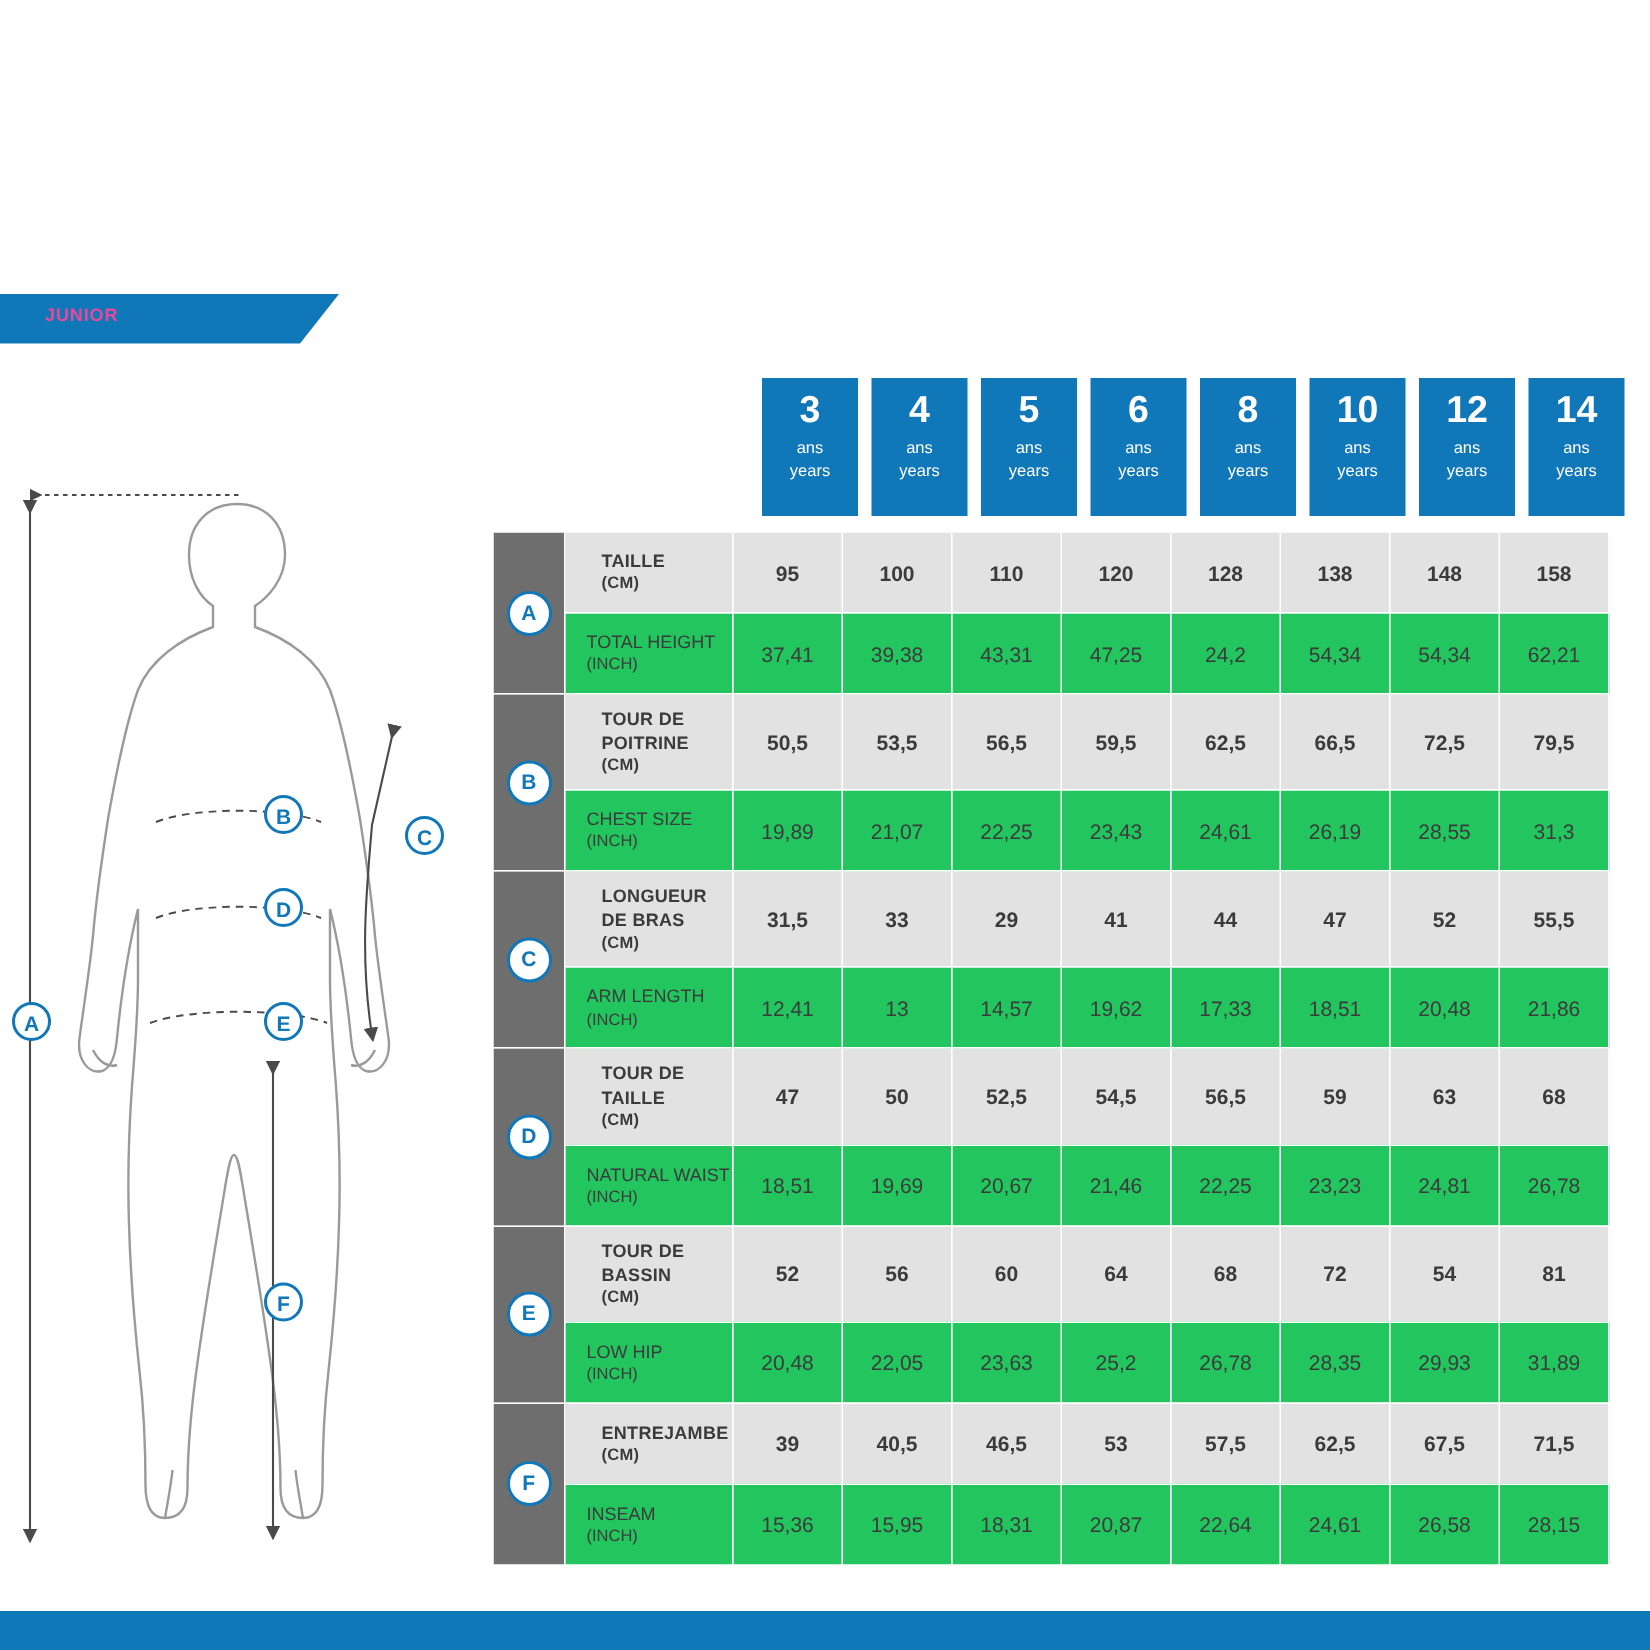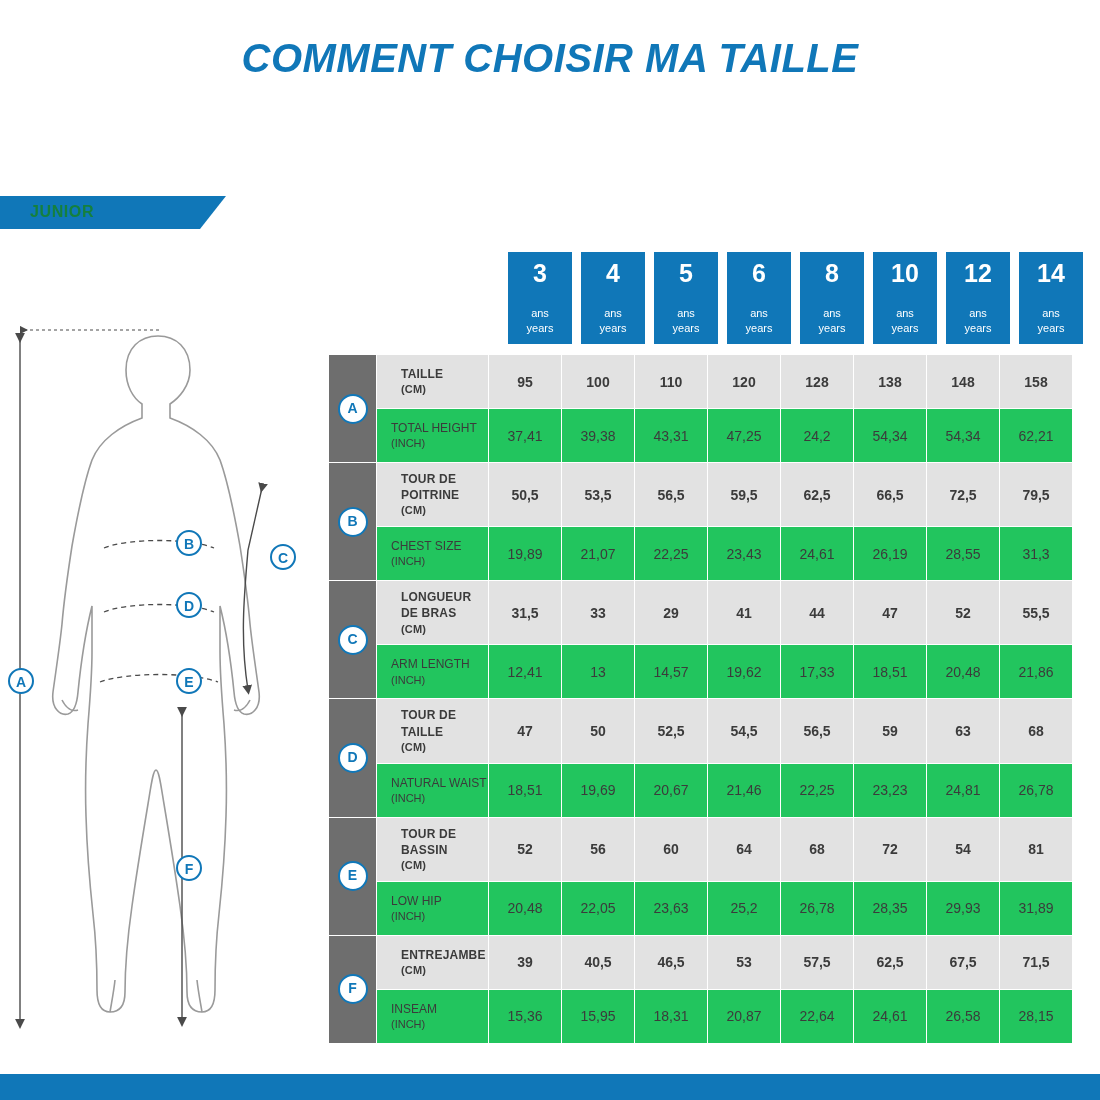--- a/index.html
+++ b/index.html
@@ -54,22 +54,22 @@
     left: 200px;
     width: 0;
     height: 0;
     border-top: 33px solid #1077b8;
     border-right: 26px solid transparent;
   }
   .banner-label {
     position: absolute;
     top: 203px;
     left: 30px;
-    color: #15803d;
-    font-size: 16px;
+    color: #ec4899;
+    font-size: 12px;
     font-weight: bold;
     letter-spacing: 0.6px;
   }
   
   .bottom-bar {
     position: absolute;
     left: 0;
     bottom: 0;
     width: 1100px;
     height: 26px;
@@ -97,21 +97,21 @@
   }
   .age-box:last-child { margin-right: 0; }
   .age-num {
     font-size: 25px;
     font-weight: bold;
     line-height: 1.05;
   }
   .age-sub {
     font-size: 11px;
     line-height: 1.35;
-    margin-top: 20px;
+    margin-top: 6px;
     text-align: center;
   }
   
   .table-wrap {
     position: absolute;
     top: 354px;
     left: 328px;
   }
   table.size-table {
     border-collapse: collapse;
@@ -193,21 +193,20 @@
     font-weight: bold;
     line-height: 24px;
     text-align: center;
     box-sizing: border-box;
   }
 </style>
 </head>
 <body>
 
 <div class="title-block">
-  <div class="title-fr">COMMENT CHOISIR MA TAILLE</div>
 </div>
 
 <div class="banner"></div>
 <div class="banner-arrow"></div>
 <div class="banner-label">JUNIOR</div>
 
 <div class="age-row">
   <div class="age-box">
     <div class="age-num">3</div>
     <div class="age-sub">ans</div>

